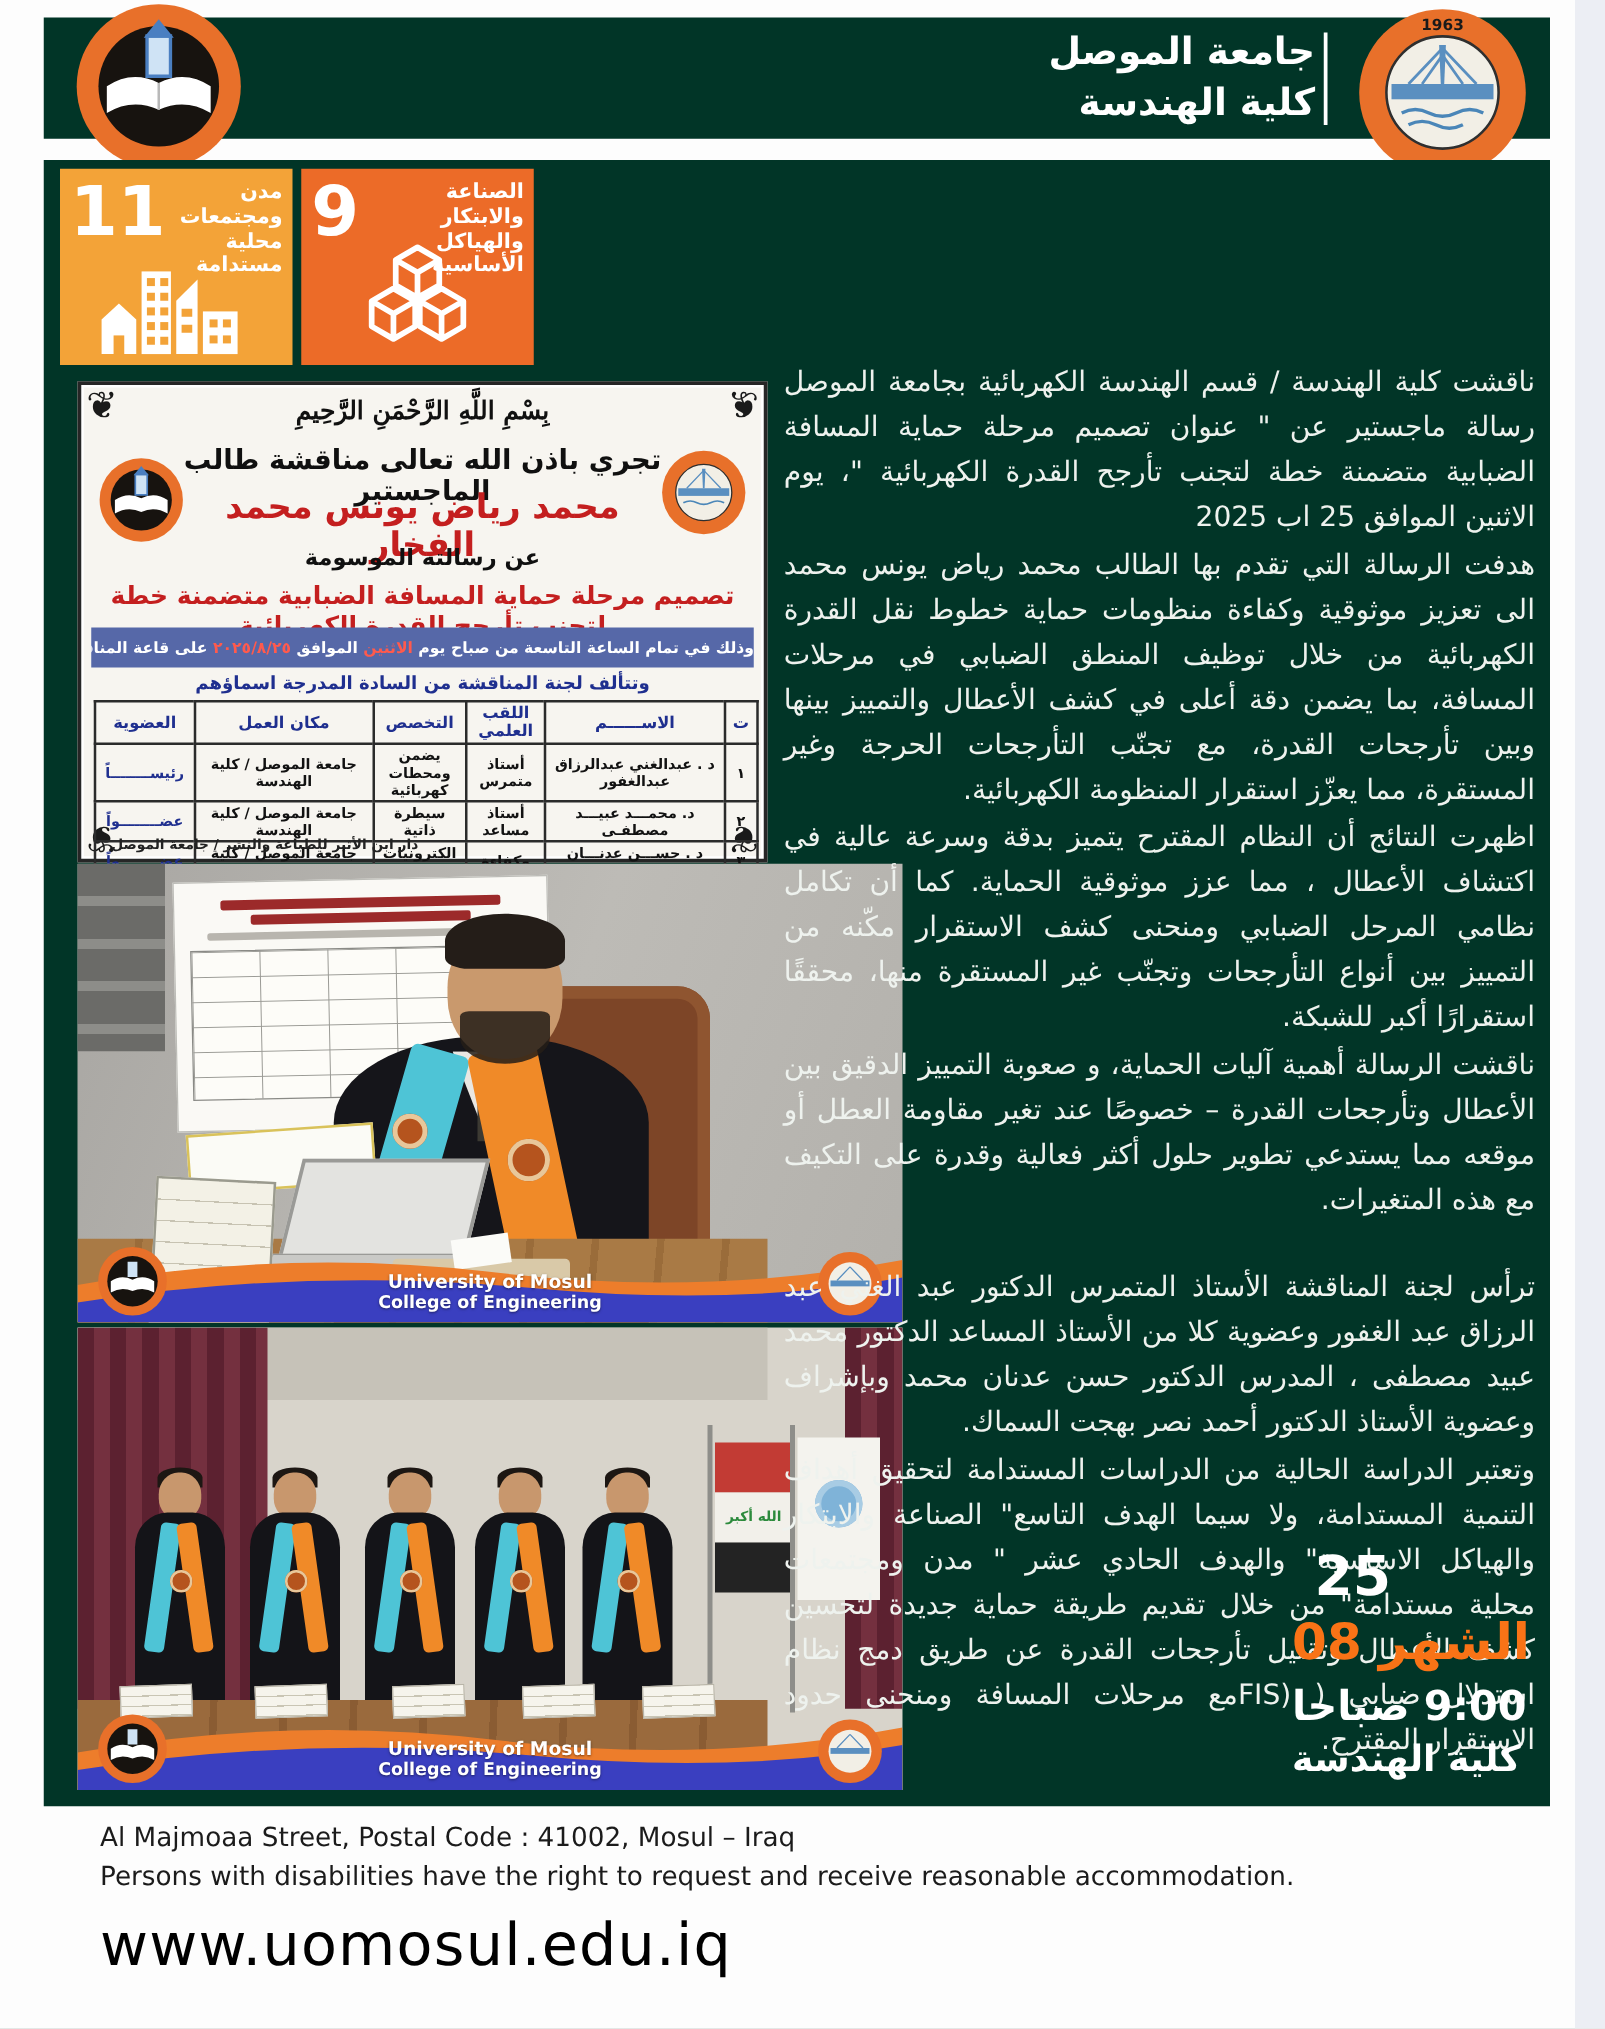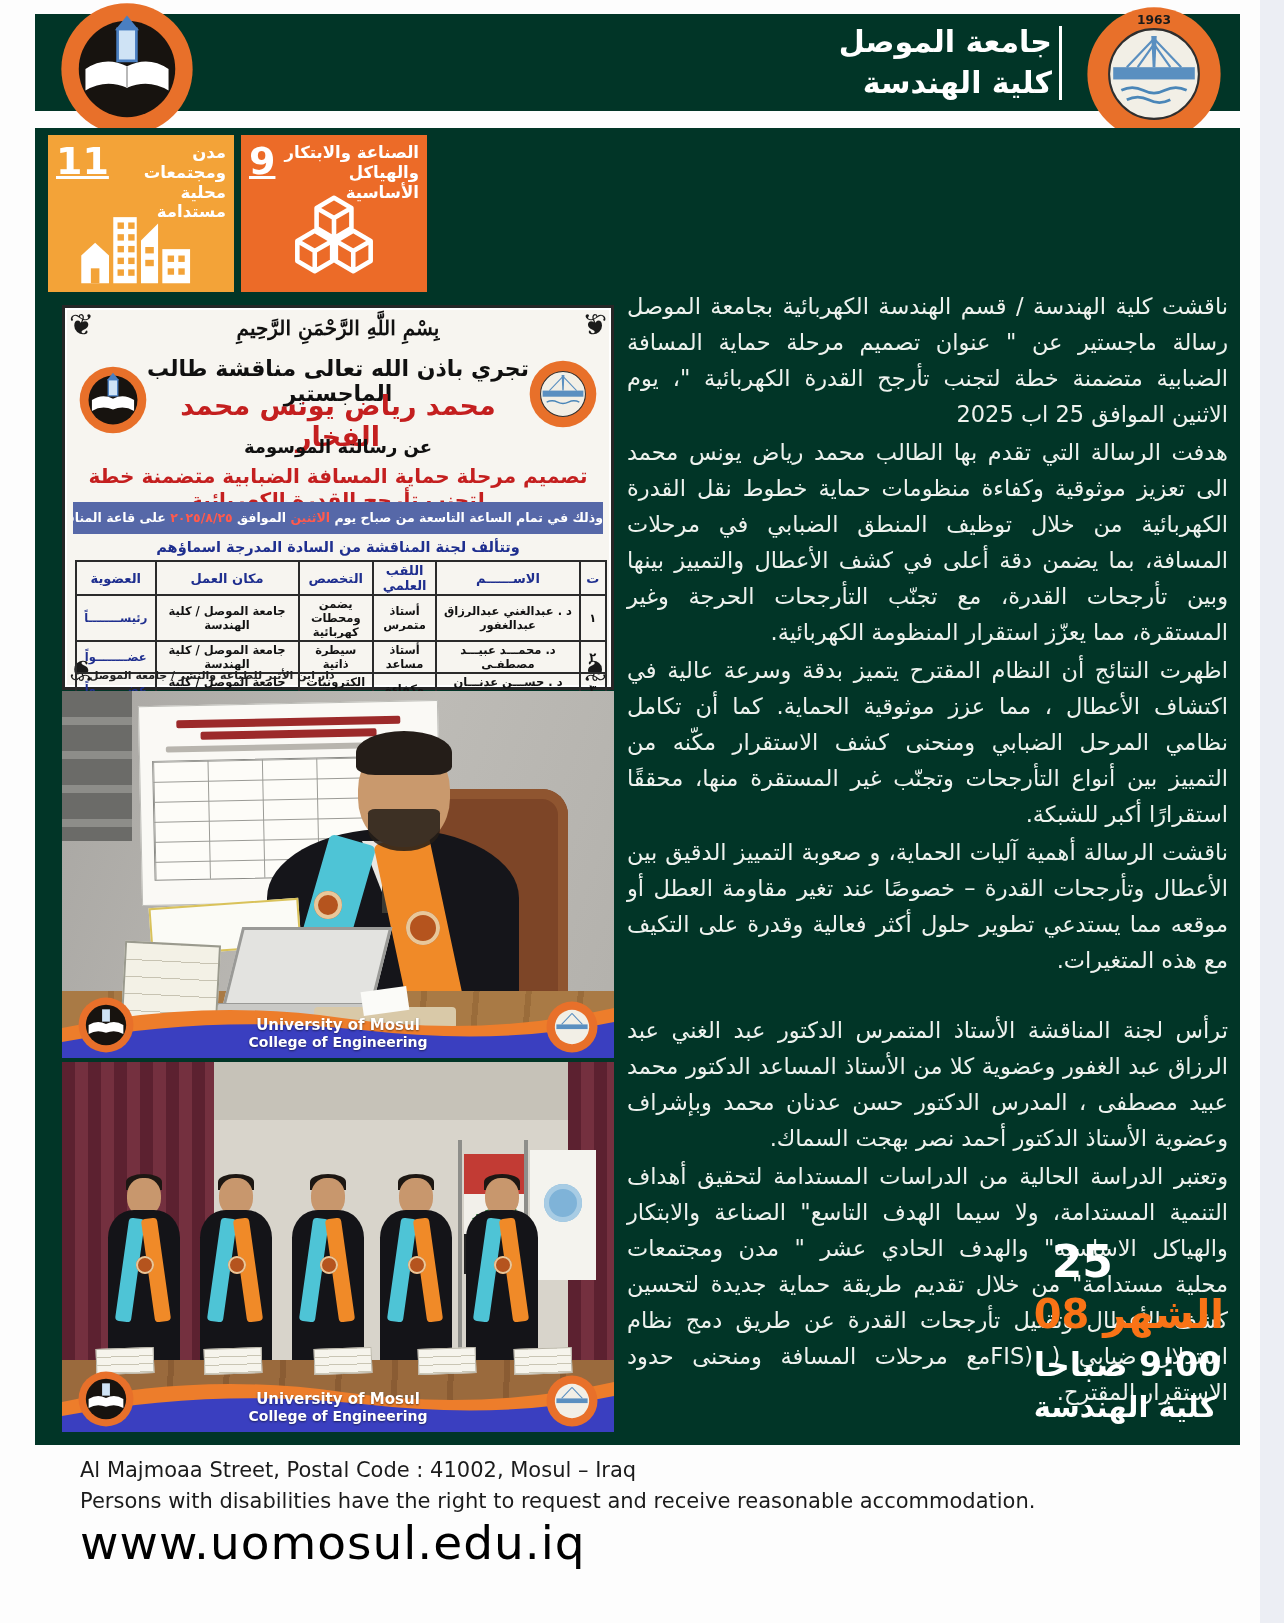--- a/index.html
+++ b/index.html
@@ -17,21 +17,21 @@
   .hbar { width:3px; height:74px; background:#ffffff; }
 
   
   .main-panel { position:absolute; left:35px; top:128px; width:1205px; height:1317px; background:#013527; }
 
   
   .sdg { position:absolute; top:7px; width:186px; height:157px; color:#fff; }
   .sdg11 { left:13px; background:#f3a338; }
   .sdg9  { left:206px; background:#ec6b28; }
   .sdg-head { position:absolute; top:8px; left:8px; right:8px; direction:rtl; display:flex; gap:5px; justify-content:flex-start; }
-  .sdg-num { font-size:38px; font-weight:bold; line-height:0.95;text-decoration:underline; }
+  .sdg-num { font-size:55px; font-weight:bold; line-height:0.95; }
   .sdg-label { font-size:16.5px; font-weight:bold; line-height:1.2; text-align:right; }
   .sdg-icon { position:absolute; left:0; right:0; bottom:6px; display:flex; justify-content:center; }
 
   .main-title { position:absolute; left:400px; right:14px; top:12px; color:#ffffff; font-weight:bold;
                 font-size:30px; line-height:1.5; text-align:center; direction:rtl; }
 
   
   .card { position:absolute; left:27px; top:177px; width:552px; height:385px; background:#f7f5f0;
           border:3px solid #262626; box-shadow:0 0 0 2px #ffffff inset; }
   .corner { position:absolute; font-size:30px; color:#1a1a1a; line-height:1; }
@@ -54,21 +54,21 @@
   .band-red { color:#ff5a4d; }
   .committee-intro { top:231px; font-size:14.5px; font-weight:bold; color:#1f2f8f; left:20px; right:20px; }
   .c-table { position:absolute; left:10px; right:10px; top:252px; border-collapse:collapse; direction:rtl; width:532px; }
   .c-table th, .c-table td { border:2px solid #2b2b2b; padding:1px 2px; text-align:center; }
   .c-table th { color:#1f2f8f; font-size:13px; font-weight:bold; height:23px; }
   .c-table td { color:#121212; font-size:11.5px; font-weight:bold; height:21px; }
   .c-table td.mem { color:#1f2f8f; }
   .printer-note { position:absolute; left:24px; bottom:5px; font-size:11px; font-weight:bold; color:#222; direction:rtl; }
 
   
-  .photo { position:absolute; left:27px; width:552px; overflow:hidden; }
+  .photo { position:absolute; left:27px; width:660px; overflow:hidden; }
   .photo1 { top:563px; height:367px; background:linear-gradient(110deg,#a8a6a2,#bdbbb6 55%,#b3b1ac); }
   .photo2 { top:934px; height:370px; background:#d8d4cb; }
 
   .p1-shelf { position:absolute; left:0; top:0; width:70px; height:150px;
               background:repeating-linear-gradient(#6b6b68 0 26px,#8d8d89 26px 34px); }
   .p1-poster { position:absolute; left:78px; top:12px; width:300px; height:200px; background:#faf9f5;
                border:1px solid #bdbdb8; transform:rotate(-1.2deg); padding:10px 12px; }
   .p1-poster .t1 { height:8px; background:#9c2a2a; width:82%; margin:4px auto; border-radius:2px; }
   .p1-poster .t2 { height:6px; background:#b8b5ae; width:90%; margin:6px auto; border-radius:2px; }
   .p1-mini-table { margin-top:8px; height:120px; border:1px solid #8a8a86;
@@ -160,21 +160,21 @@
   .event { position:absolute; right:16px; top:1108px; direction:rtl; text-align:left; color:#ffffff; }
   .event .day { font-size:44px; font-weight:bold;margin-left:18px; }
   .event .month { font-size:40px; font-weight:bold; color:#f97316; margin-top:4px; }
   .event .time { font-size:33px; font-weight:bold; margin-top:8px; }
   .event .place { font-size:29px; font-weight:bold; margin-top:6px; }
 
   
   .footer { position:absolute; left:80px; top:1458px; color:#1b1b1b; }
   .footer .addr { font-size:21px; }
   .footer .access { font-size:21px; margin-top:7px; }
-  .footer .site { font-size:47px; margin-top:2px; letter-spacing:1px; color:#000; }
+  .footer .site { font-size:47px; margin-top:16px; letter-spacing:1px; color:#000; }
 </style>
 </head>
 <body>
 
 <div class="page">
   <div class="edge-right"></div>
 
   <div class="header-bar">
     <div class="hlogo uom">
       <svg viewBox="0 0 100 100" width="100%" height="100%">

